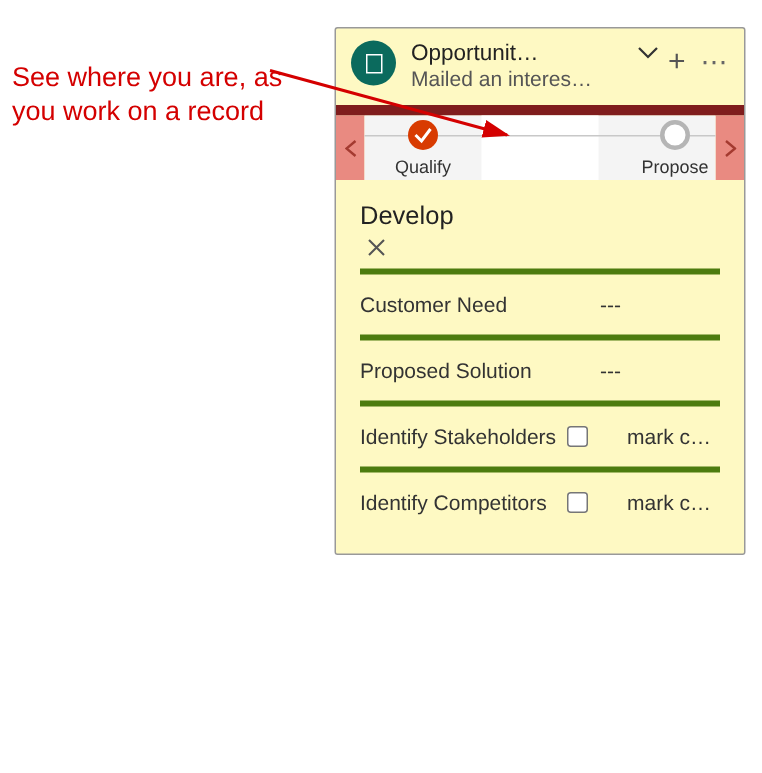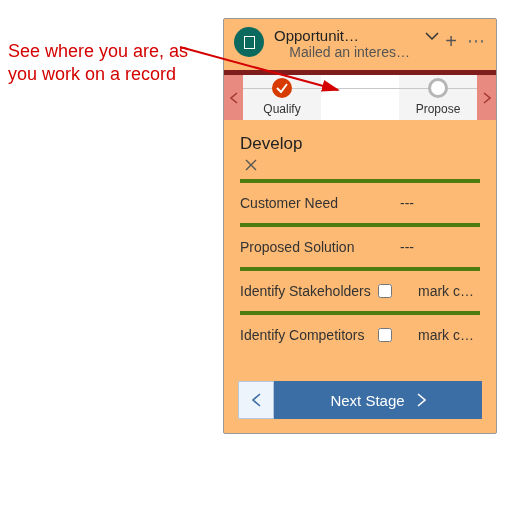--- a/index.html
+++ b/index.html
@@ -29,21 +29,21 @@
     top: 0; left: 0;
     pointer-events: none;
     z-index: 19;
   }
   .panel {
     position: absolute;
     top: 18px;
     left: 223px;
     width: 274px;
     border: 1px solid #999;
-    background: #fdba74;
+    background: #fef9c3;
     border-radius: 2px;
   }
   .panel-header {
     display: flex;
     align-items: flex-start;
     padding: 8px 10px 10px 10px;
   }
   .lp-icon {
     width: 30px; height: 30px;
     background: #0b6a5d;
@@ -67,38 +67,37 @@
     white-space: nowrap;
     overflow: hidden;
     text-overflow: ellipsis;
   }
   .header-text .sub {
     font-size: 14px;
     color: #555;
     white-space: nowrap;
     overflow: hidden;
     text-overflow: ellipsis;
-    text-align: center;
   }
   .header-right {
     display: flex;
     align-items: center;
     gap: 10px;
     margin-left: 6px;
     margin-top: 4px;
   }
   .chev { font-size: 16px; color: #333; }
   .plus { font-size: 20px; color: #555; font-weight: 300; line-height: 1; }
   .more { font-size: 18px; letter-spacing: 1px; color: #666; line-height: 1; }
 
   .stage-strip {
     display: flex;
     align-items: stretch;
     height: 50px;
-    border-top: 5px solid #7f1d1d;
+    border-top: 7px solid #7f1d1d;
   }
   .strip-arrow {
     width: 19px;
     background: #e98a81;
     color: #a43a30;
     display: flex;
     align-items: center;
     justify-content: center;
     font-size: 16px;
     cursor: pointer;
@@ -117,21 +116,21 @@
   }
   .stage {
     position: absolute;
     top: 0;
     width: 78px;
     text-align: center;
     font-size: 12px;
   }
   .stage.s1 { left: 0; }
   .stage.s2 { left: 78px; }
-  .stage.s3 { left: 156px; }
+  .stage.s3 { left: 168px; }
   .stage-dot {
     width: 20px; height: 20px;
     border-radius: 50%;
     margin: 3px auto 4px auto;
     position: relative;
     background: #fff;
   }
   .dot-complete {
     background: #d83b01;
   }
@@ -356,27 +355,14 @@
 
     <div class="field-row">
       <div class="field-label">Identify Competitors</div>
       <div class="field-val">
         <input type="checkbox" style="">
         <span class="cb-label">mark co…</span>
       </div>
     </div>
   </div>
 
-  <div class="footer">
-    <div class="back-btn">
-      <svg width="9" height="14" viewBox="0 0 9 14">
-          <path d="M8 1 L1 7 L8 13" stroke="#3b6ea5" stroke-width="1.6" fill="none"></path>
-        </svg>
-    </div>
-    <div class="next-btn">
-      <span>Next Stage</span>
-      <svg width="9" height="14" viewBox="0 0 9 14">
-          <path d="M1 1 L8 7 L1 13" stroke="#fff" stroke-width="1.6" fill="none"></path>
-        </svg>
-    </div>
-  </div>
 
 </div>
 
 </body></html>

